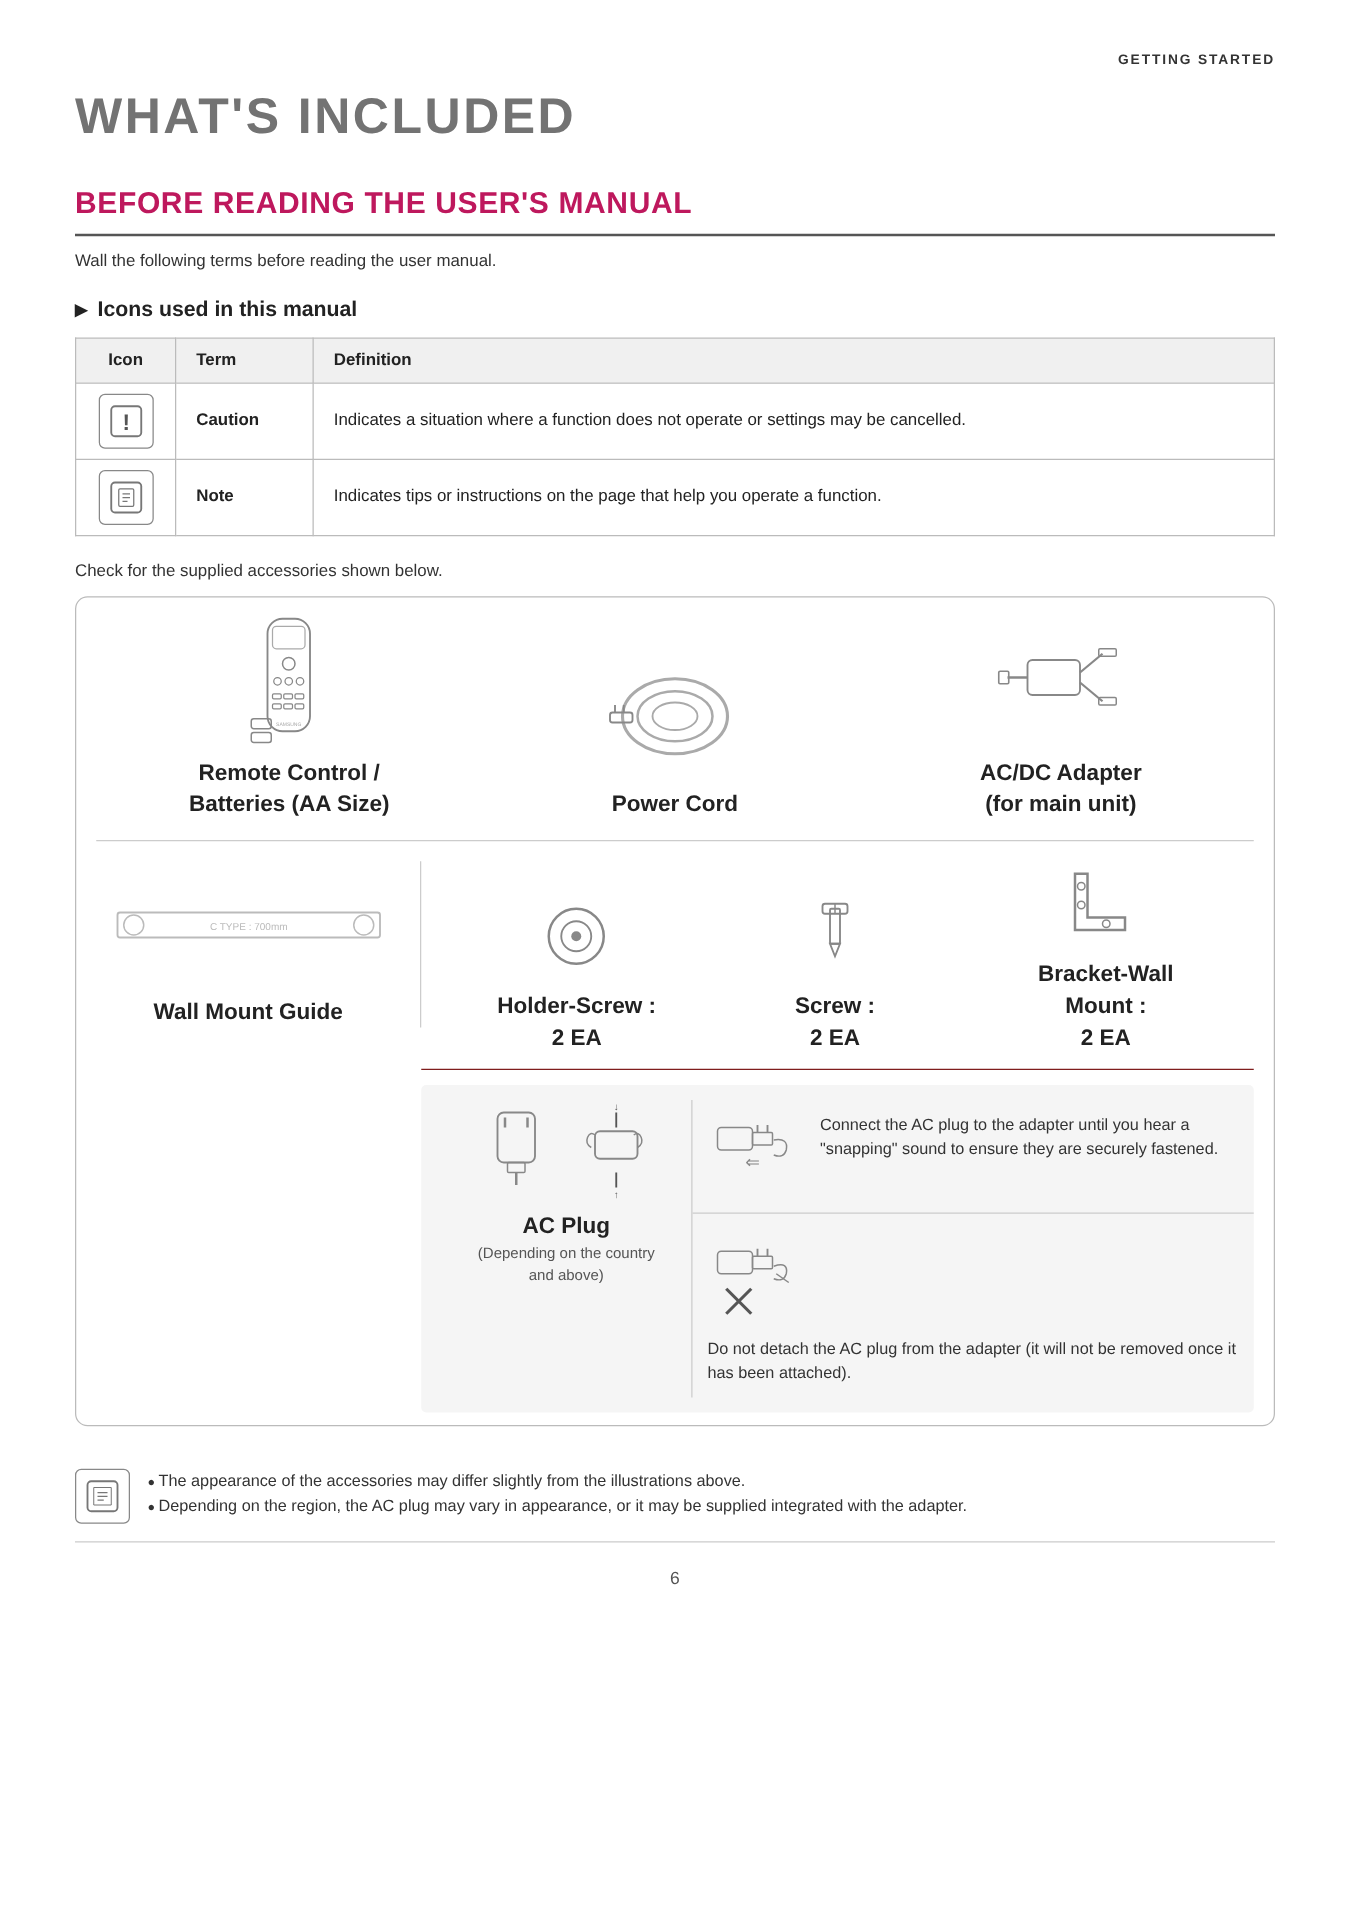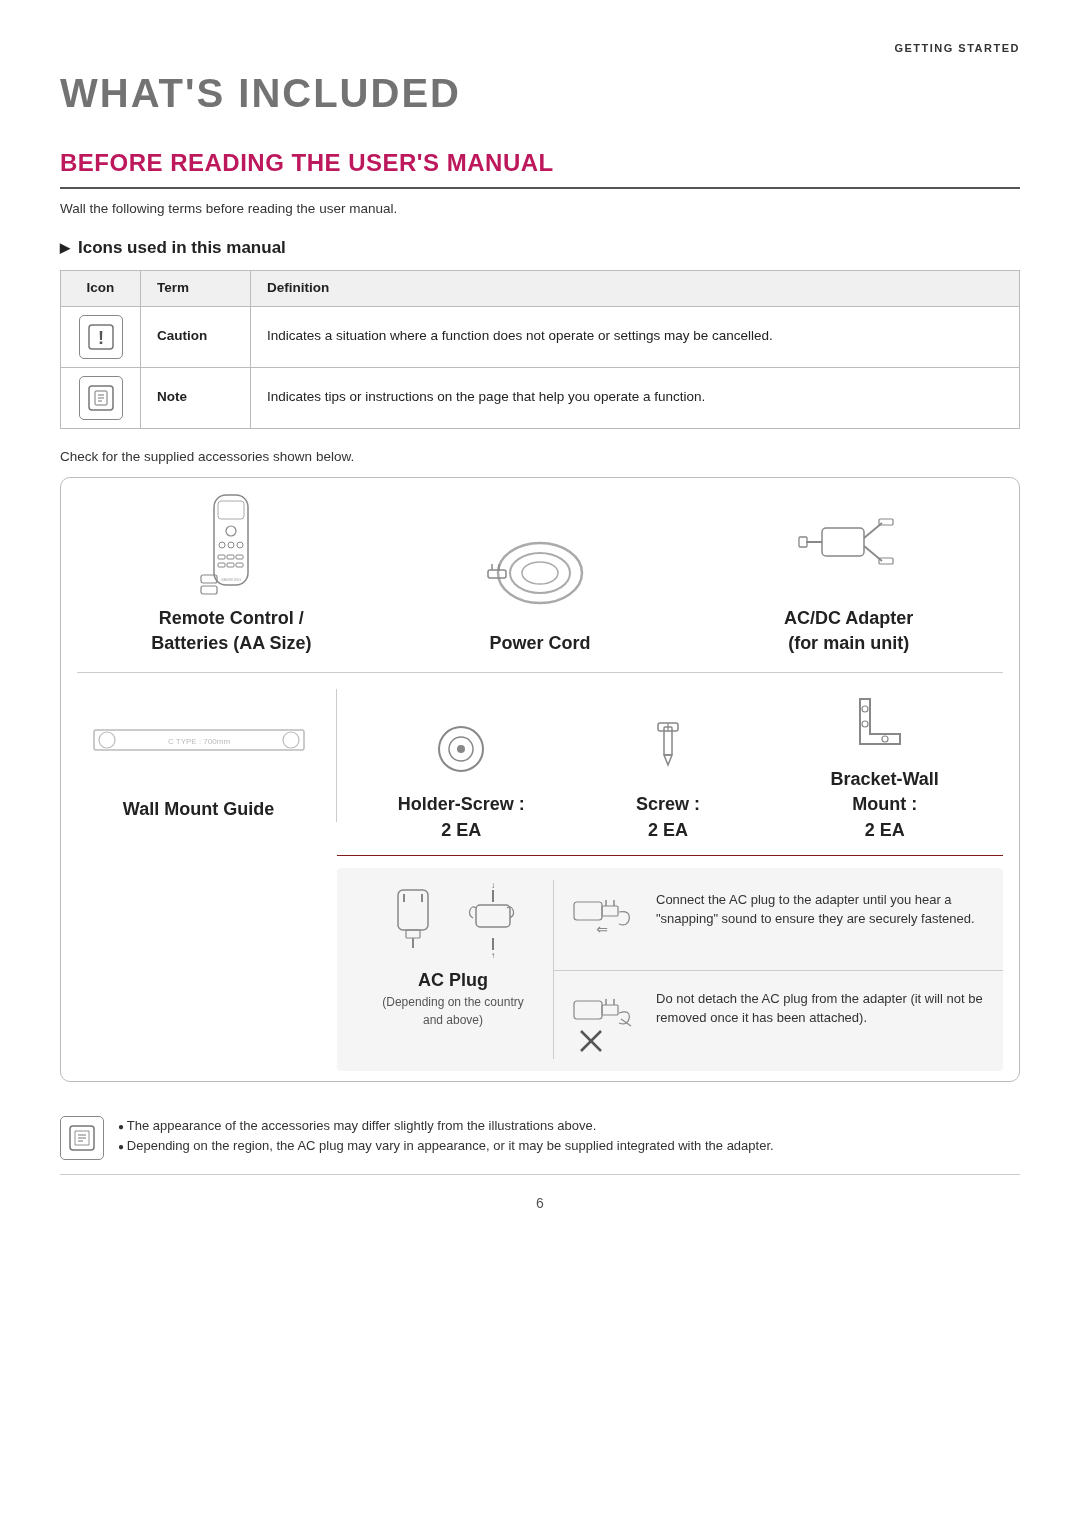--- a/index.html
+++ b/index.html
@@ -448,21 +448,21 @@
                 <line x1="55" y1="24" x2="55" y2="18" stroke="#888" stroke-width="1.5"></line>
 
                 <text x="43" y="52" text-anchor="middle" font-size="14" fill="#888">⇐</text>
 
                 <path d="M60 30 Q72 28 70 38 Q68 45 60 42" fill="none" stroke="#888" stroke-width="1.2"></path>
               </svg>
             </div>
             <div class="ac-instruction" style="padding:10px 12px; border:none;">Connect the AC plug to the adapter until you hear a "snapping" sound to ensure they are securely fastened.</div>
           </div>
 
-          <div style="display:flex; flex-direction:row; align-items:flex-start;">
+          <div style="display:flex; flex-direction:column; align-items:flex-start;">
             <div style="width:90px; height:80px; display:flex; align-items:center; justify-content:center; flex-shrink:0;">
               <svg width="80" height="75" viewBox="0 0 80 75">
                 <rect x="15" y="20" width="28" height="18" rx="3" fill="none" stroke="#888" stroke-width="1.2"></rect>
                 <rect x="43" y="24" width="16" height="10" rx="1" fill="none" stroke="#888" stroke-width="1.2"></rect>
                 <line x1="47" y1="24" x2="47" y2="18" stroke="#888" stroke-width="1.5"></line>
                 <line x1="55" y1="24" x2="55" y2="18" stroke="#888" stroke-width="1.5"></line>
 
                 <line x1="22" y1="50" x2="42" y2="70" stroke="#555" stroke-width="2.5"></line>
                 <line x1="42" y1="50" x2="22" y2="70" stroke="#555" stroke-width="2.5"></line>
 

